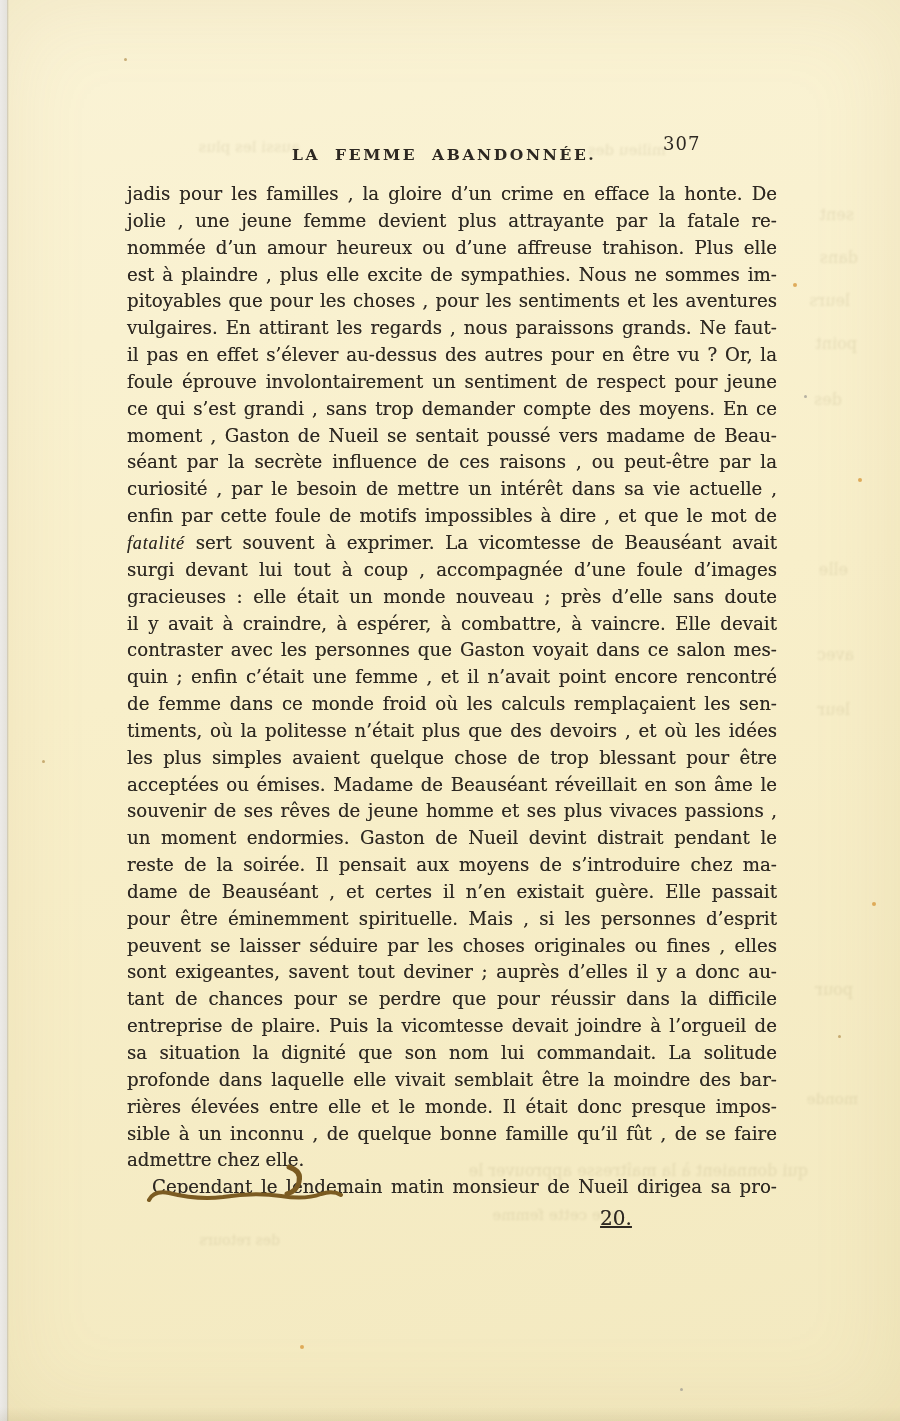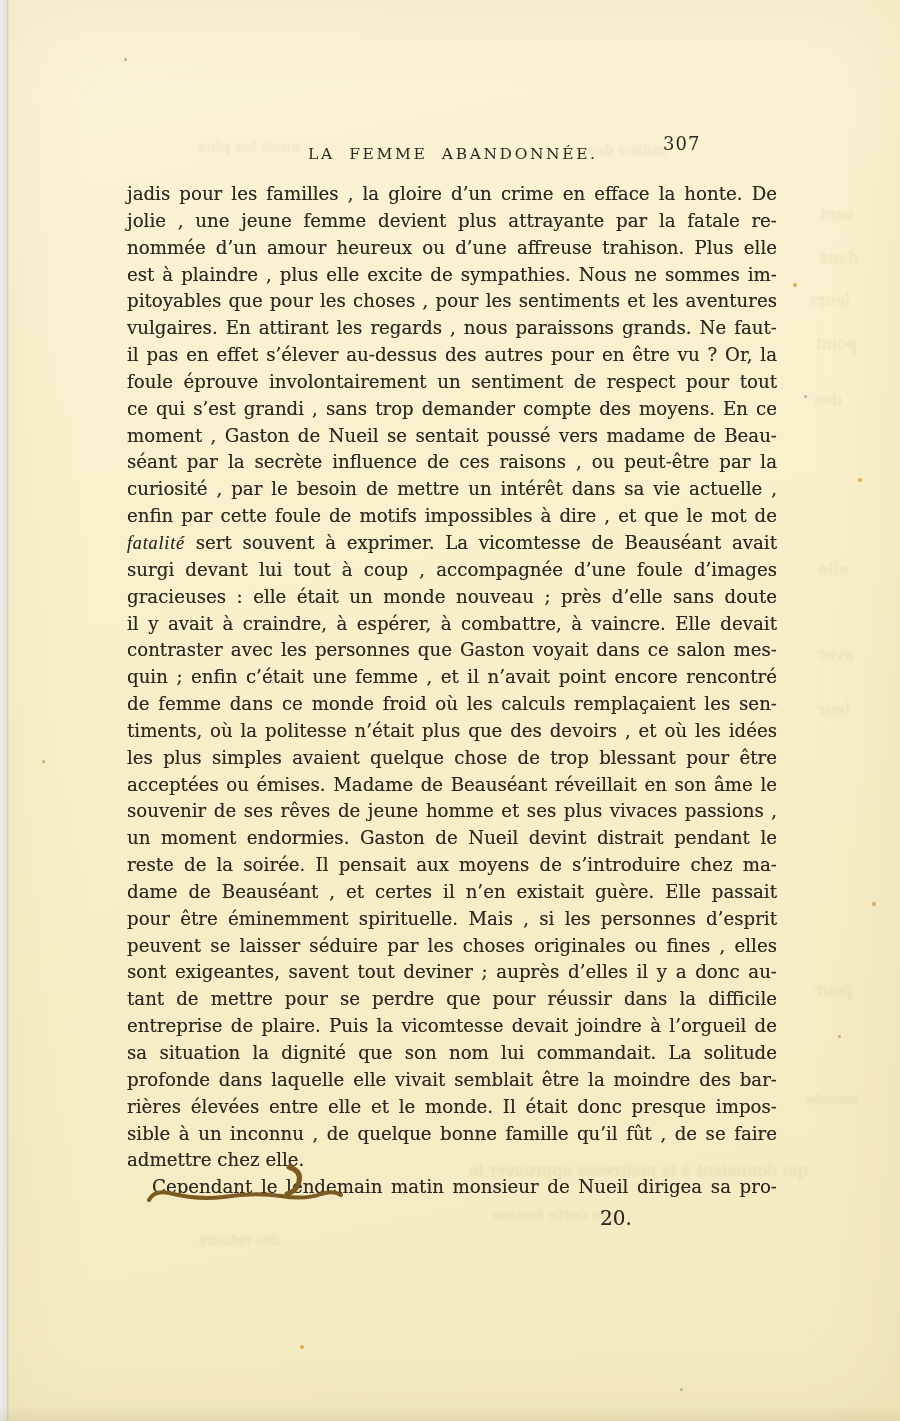--- a/index.html
+++ b/index.html
@@ -13,42 +13,42 @@
     box-shadow:inset 0 0 90px rgba(186,158,86,.14);
   }
   .scan-edge{position:absolute;left:0;top:0;width:7px;height:100%;
     background:linear-gradient(90deg,#eceae7,#e4e2dc);}
   .scan-edge-line{position:absolute;left:7px;top:0;width:2px;height:100%;
     background:linear-gradient(90deg,#c9c3b2,rgba(201,195,178,0));}
   .bottom-shade{position:absolute;left:0;bottom:0;width:100%;height:14px;
     background:linear-gradient(0deg,rgba(120,105,60,.10),rgba(120,105,60,0));}
 
   .running-title{
-    position:absolute;left:308px;top:145px;
-    font-weight:normal;font-size:15.5px;letter-spacing:2.6px;word-spacing:7px;
+    position:absolute;left:292px;top:145px;
+    font-weight:bold;font-size:15.5px;letter-spacing:2.6px;word-spacing:7px;
     color:#2d2822;
   }
   .page-number{
     position:absolute;left:663px;top:133px;
     font-size:18px;letter-spacing:1px;color:#2d2822;
   }
   .text-block{
     position:absolute;left:127px;top:171px;width:650px;
     font-size:18.2px;line-height:26.85px;color:#2d2822;
     text-shadow:0 0 .45px rgba(45,40,34,.55);
     margin-top:10px;
   }
   .tline{text-align:justify;text-align-last:justify;white-space:normal;height:26.85px;}
   .tline.no-just{text-align-last:left;}
   .tline.indent{padding-left:25px;}
   .tline em{font-style:italic;letter-spacing:.8px;font-family:Liberation Serif, serif;}
 
   .signature-mark{
     position:absolute;left:586px;top:1206px;width:60px;text-align:center;
-    font-size:20px;color:#2d2822;text-shadow:0 0 .45px rgba(45,40,34,.55);
+    font-size:20px;color:#2d2822;text-shadow:0 0 .45px rgba(45,40,34,.55);text-decoration:underline;
   }
 
   .ghost-layer{position:absolute;left:0;top:0;width:100%;height:100%;pointer-events:none;}
   .ghost{
     position:absolute;display:inline-block;
     color:#857748;opacity:.15;filter:blur(1px);
     transform:scaleX(-1);
     font-family:"DejaVu Serif","Liberation Serif",serif;
     white-space:nowrap;overflow:hidden;
   }
@@ -91,21 +91,21 @@
   <div class="page-number">307</div>
 
   <div class="text-block" id="text-block">
       <div class="tline">jadis pour les familles , la gloire d’un crime en efface la honte. De</div>
       <div class="tline">jolie , une jeune femme devient plus attrayante par la fatale re-</div>
       <div class="tline">nommée d’un amour heureux ou d’une affreuse trahison. Plus elle</div>
       <div class="tline">est à plaindre , plus elle excite de sympathies. Nous ne sommes im-</div>
       <div class="tline">pitoyables que pour les choses , pour les sentiments et les aventures</div>
       <div class="tline">vulgaires. En attirant les regards , nous paraissons grands. Ne faut-</div>
       <div class="tline">il pas en effet s’élever au-dessus des autres pour en être vu ? Or, la</div>
-      <div class="tline">foule éprouve involontairement un sentiment de respect pour tout</div>
+      <div class="tline">foule éprouve involontairement un sentiment de respect pour jeune</div>
       <div class="tline">ce qui s’est grandi , sans trop demander compte des moyens. En ce</div>
       <div class="tline">moment , Gaston de Nueil se sentait poussé vers madame de Beau-</div>
       <div class="tline">séant par la secrète influence de ces raisons , ou peut-être par la</div>
       <div class="tline">curiosité , par le besoin de mettre un intérêt dans sa vie actuelle ,</div>
       <div class="tline">enfin par cette foule de motifs impossibles à dire , et que le mot de</div>
       <div class="tline"><em>fatalité</em> sert souvent à exprimer. La vicomtesse de Beauséant avait</div>
       <div class="tline">surgi devant lui tout à coup , accompagnée d’une foule d’images</div>
       <div class="tline">gracieuses : elle était un monde nouveau ; près d’elle sans doute</div>
       <div class="tline">il y avait à craindre, à espérer, à combattre, à vaincre. Elle devait</div>
       <div class="tline">contraster avec les personnes que Gaston voyait dans ce salon mes-</div>
@@ -114,21 +114,21 @@
       <div class="tline">timents, où la politesse n’était plus que des devoirs , et où les idées</div>
       <div class="tline">les plus simples avaient quelque chose de trop blessant pour être</div>
       <div class="tline">acceptées ou émises. Madame de Beauséant réveillait en son âme le</div>
       <div class="tline">souvenir de ses rêves de jeune homme et ses plus vivaces passions ,</div>
       <div class="tline">un moment endormies. Gaston de Nueil devint distrait pendant le</div>
       <div class="tline">reste de la soirée. Il pensait aux moyens de s’introduire chez ma-</div>
       <div class="tline">dame de Beauséant , et certes il n’en existait guère. Elle passait</div>
       <div class="tline">pour être éminemment spirituelle. Mais , si les personnes d’esprit</div>
       <div class="tline">peuvent se laisser séduire par les choses originales ou fines , elles</div>
       <div class="tline">sont exigeantes, savent tout deviner ; auprès d’elles il y a donc au-</div>
-      <div class="tline">tant de mettre pour se perdre que pour réussir dans la difficile</div>
+      <div class="tline">tant de chances pour se perdre que pour réussir dans la difficile</div>
       <div class="tline">entreprise de plaire. Puis la vicomtesse devait joindre à l’orgueil de</div>
       <div class="tline">sa situation la dignité que son nom lui commandait. La solitude</div>
       <div class="tline">profonde dans laquelle elle vivait semblait être la moindre des bar-</div>
       <div class="tline">rières élevées entre elle et le monde. Il était donc presque impos-</div>
       <div class="tline">sible à un inconnu , de quelque bonne famille qu’il fût , de se faire</div>
       <div class="tline no-just">admettre chez elle.</div>
       <div class="tline indent">Cependant le lendemain matin monsieur de Nueil dirigea sa pro-</div>
     </div>
 
   <div class="signature-mark">20.</div>

